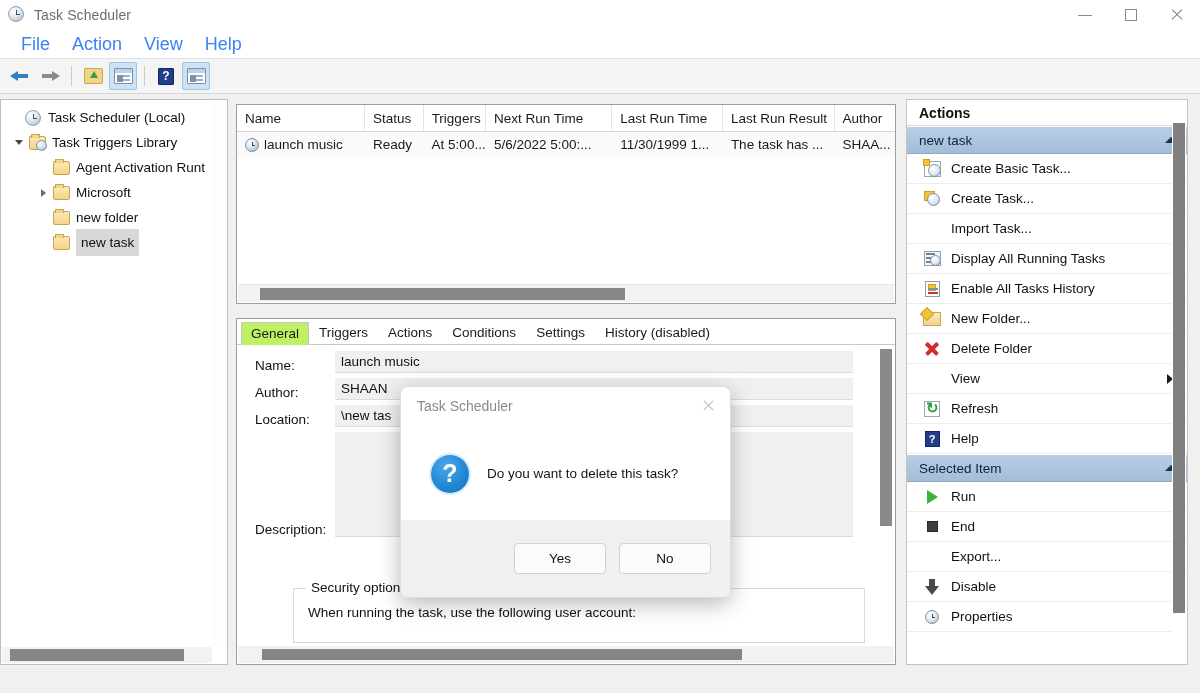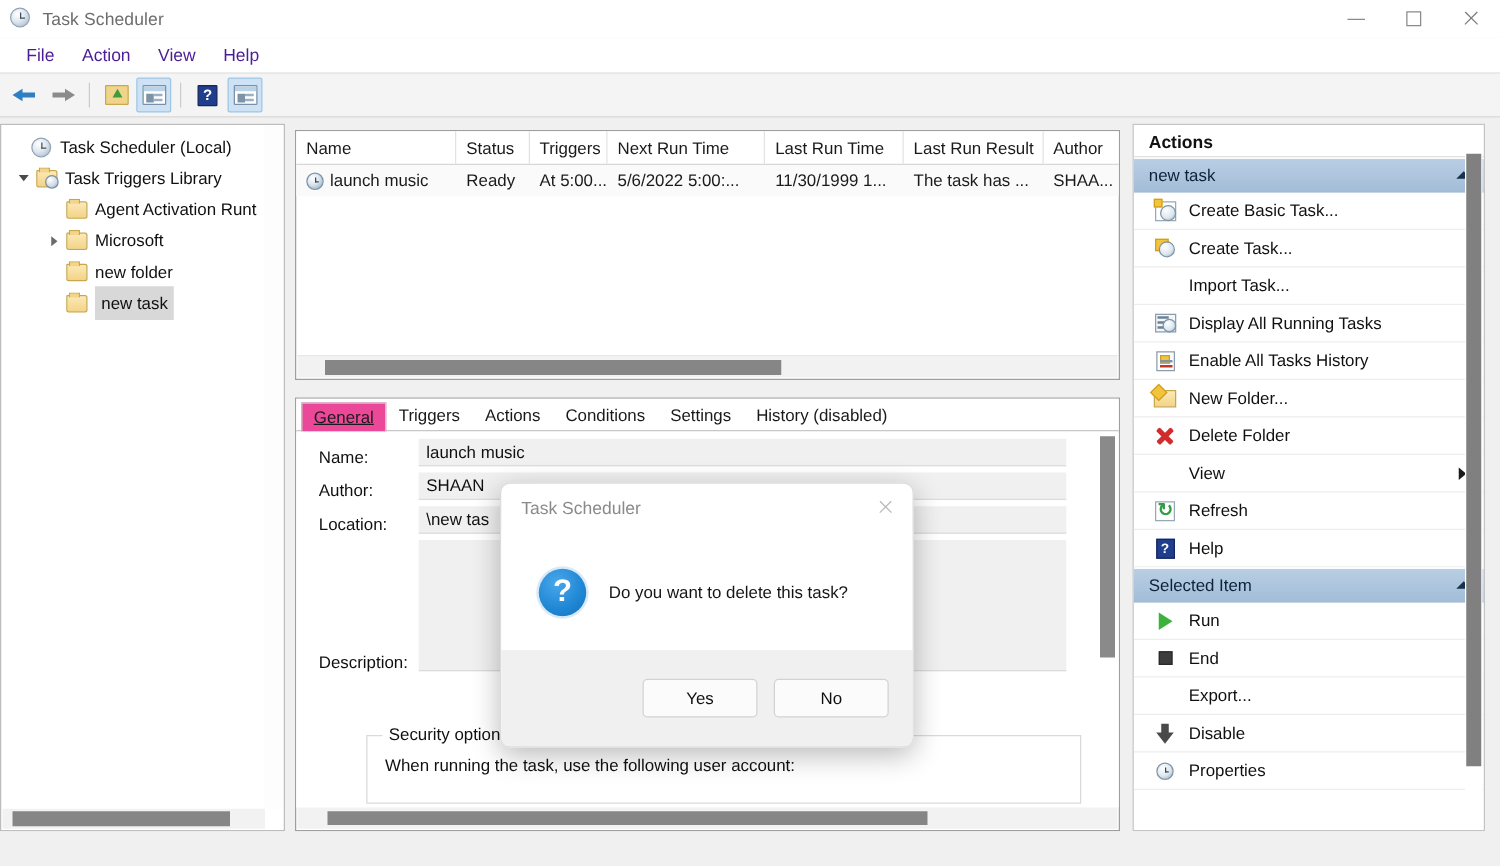--- a/index.html
+++ b/index.html
@@ -42,21 +42,21 @@
     content:""; position:absolute; left:0; top:6px; width:14px; height:1.3px; background:#7a7a7a;
   }
   .wc-close::before { transform: rotate(45deg); }
   .wc-close::after  { transform: rotate(-45deg); }
 
   
   .menubar {
     position:absolute; left:0; top:30px; width:1200px; height:28px;
     background:#ffffff; display:flex; align-items:center; padding-left:10px;
   }
-  .menuitem { font-size:14px; color:#4c1d95; padding:2px 11px; }
+  .menuitem { font-size:18px; color:#3b82f6; padding:2px 11px; }
 
   
   .toolbar {
     position:absolute; left:0; top:58px; width:1200px; height:36px;
     background:#f4f4f4; border-top:1px solid #e2e2e2; border-bottom:1px solid #d6d6d6;
     display:flex; align-items:center; padding-left:6px; gap:2px;
   }
   .tb-btn { width:28px; height:28px; display:flex; align-items:center; justify-content:center; position:relative; }
   .tb-btn.sel { background:#cde3f5; border:1px solid #9dc6e6; border-radius:2px; }
   .tb-sep { width:1px; height:20px; background:#cccccc; margin:0 5px; }
@@ -142,21 +142,21 @@
   
   .detailpane {
     position:absolute; left:236px; top:318px; width:660px; height:347px;
     background:#ffffff; border:1px solid #9e9e9e;
   }
   .tabs { display:flex; height:26px; align-items:flex-end; padding-left:4px; border-bottom:1px solid #c8c8c8; background:#ffffff; }
   .tab {
     font-size:13.5px; color:#1a1a1a; padding:3px 9px 4px 9px; border:1px solid transparent;
     border-bottom:none; white-space:nowrap;
   }
-  .tab.active { background:#ec4899; border-color:#c8c8c8; position:relative; top:1px;text-decoration:underline; }
+  .tab.active { background:#bef264; border-color:#c8c8c8; position:relative; top:1px; }
   .detail-body { position:absolute; left:0; top:27px; right:0; bottom:18px; background:#ffffff; overflow:hidden; }
   .frow { display:flex; align-items:flex-end; padding:5px 0 0 18px; }
   .flabel { font-size:13.5px; color:#101010; width:80px; flex:0 0 80px; padding-top:3px; }
   .fvalue {
     flex:1; margin-right:42px; background:#f0f0f0; border:none; border-bottom:1px solid #dcdcdc;
     font-size:13.5px; color:#101010; padding:3px 6px; min-height:22px;
   }
   .fvalue.textarea { min-height:105px; border-bottom:1px solid #dcdcdc; }
   .secopts { position:absolute; left:14px; right:30px; top:242px; border:1px solid #dadada; padding:12px 14px 22px 14px;margin-left:42px; }
   .secopts-legend {

